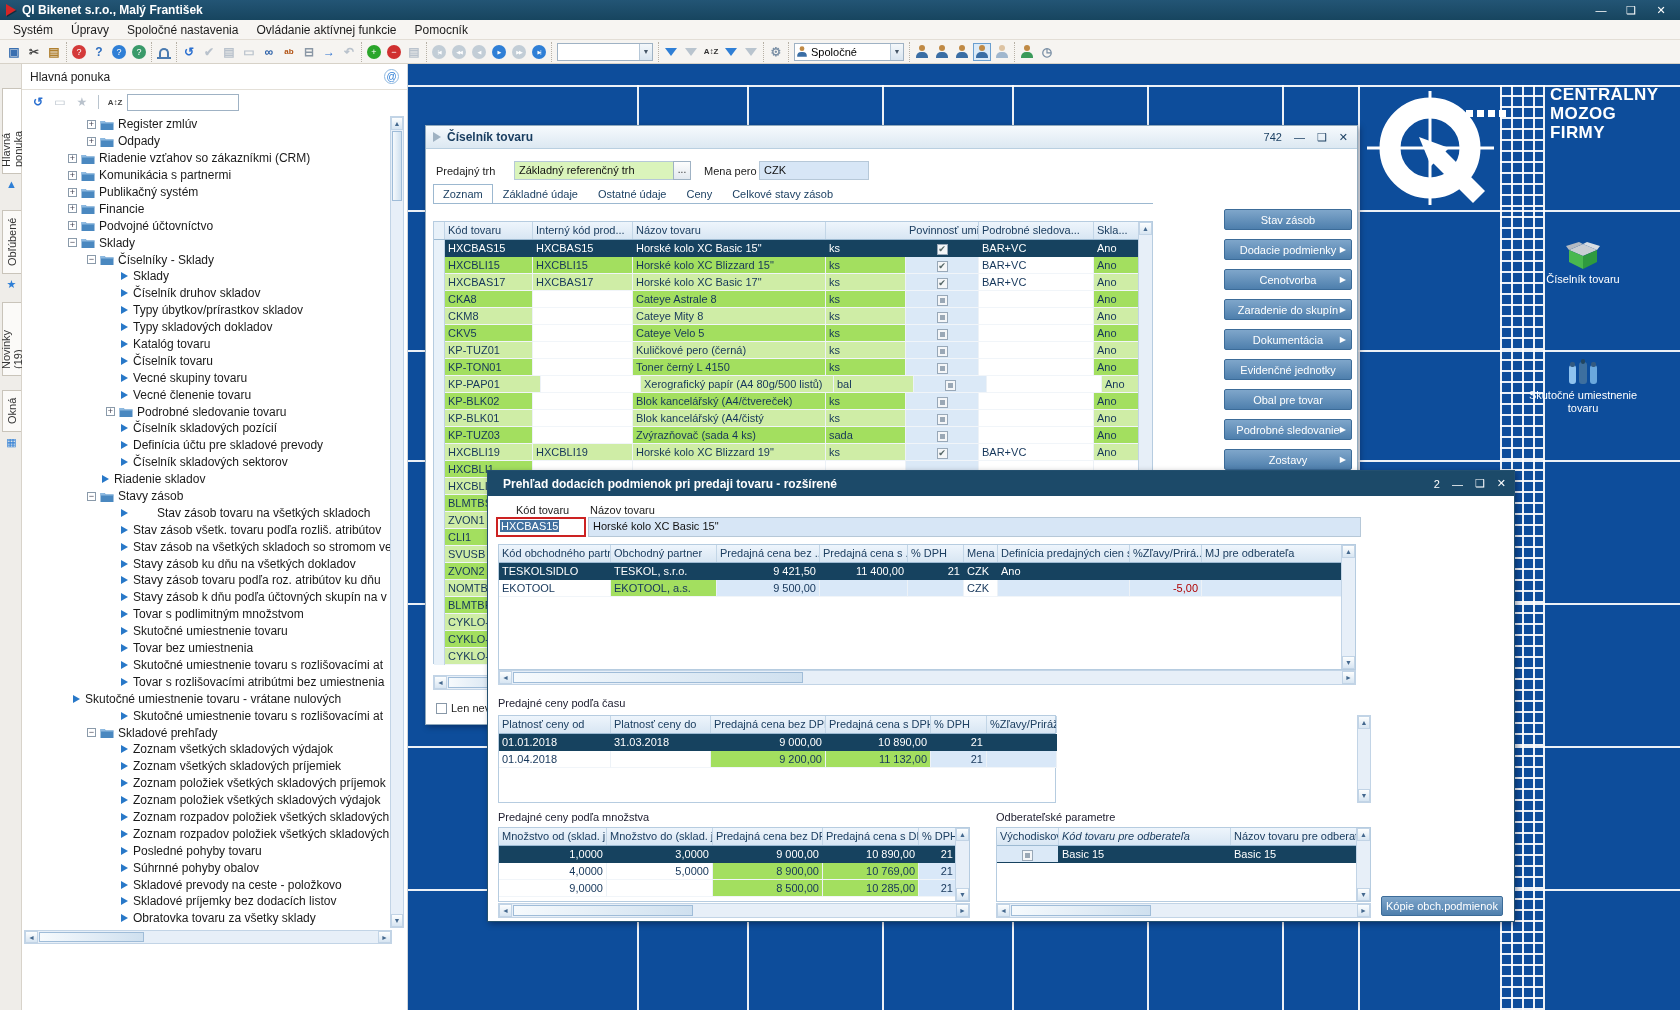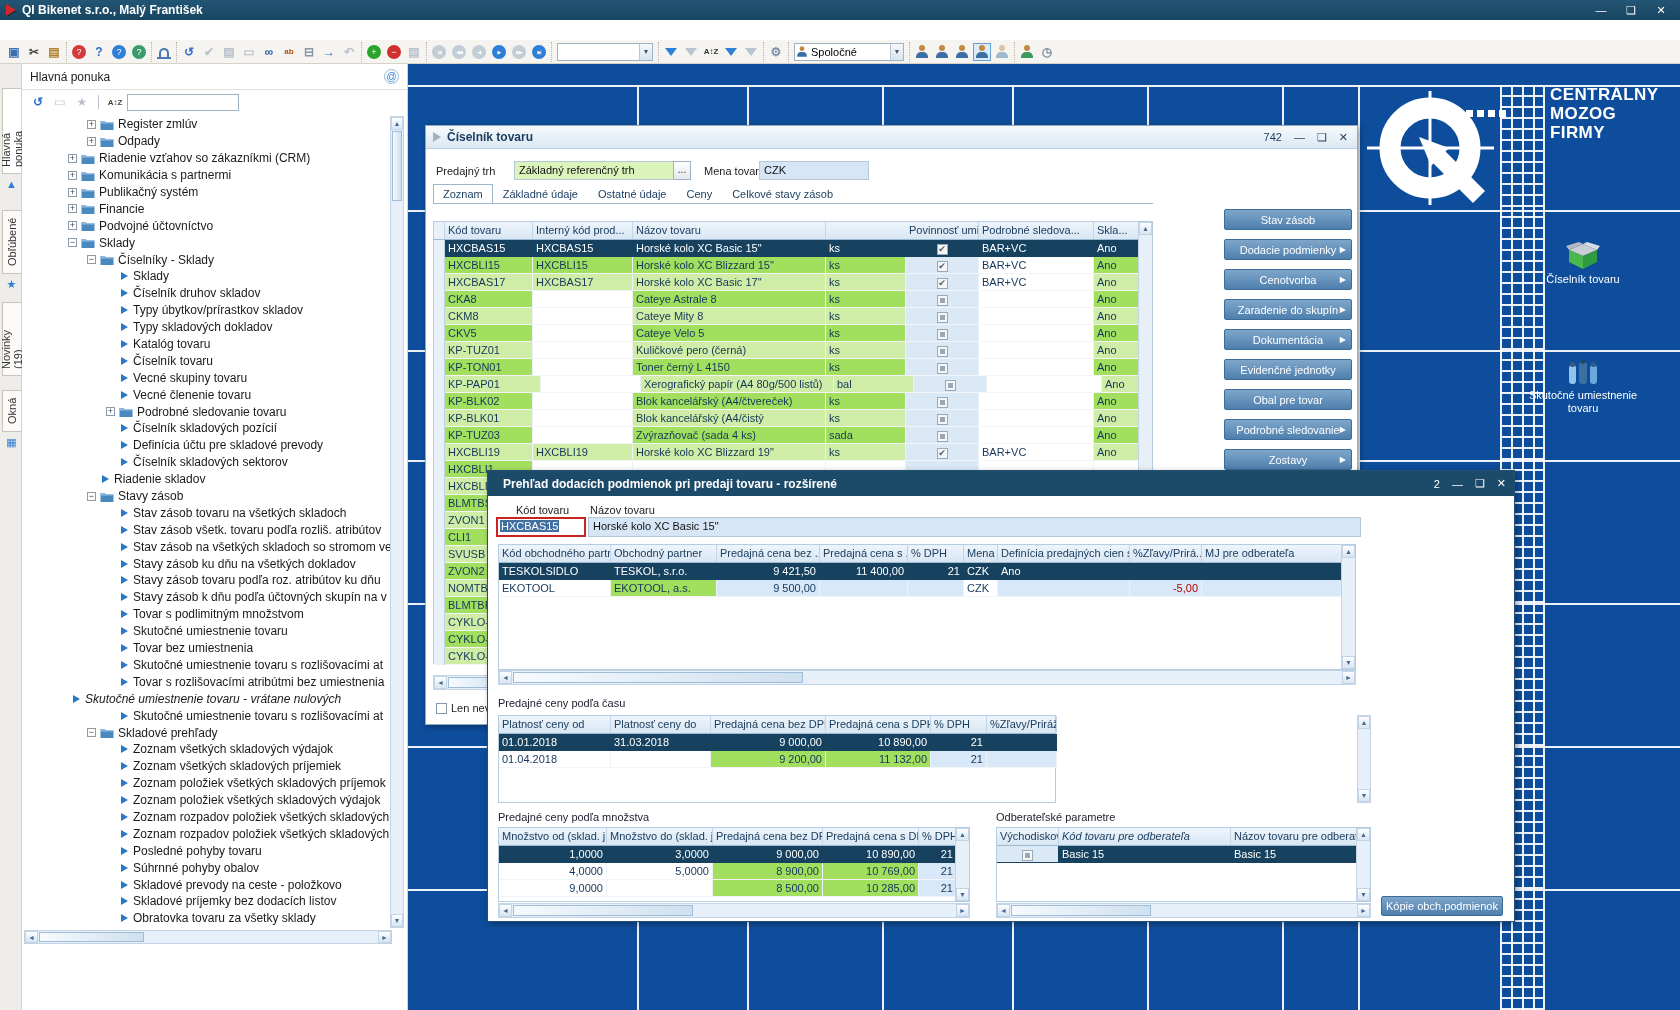--- a/index.html
+++ b/index.html
@@ -121,20 +121,27 @@
   <div class="titlebar">
     <span class="qlogo"></span>
     <span class="ttl">QI  Bikenet s.r.o., Malý František</span>
     <span class="wc">
       <span>—</span>
       <span>❑</span>
       <span>✕</span>
     </span>
   </div>
 
+  <div class="menubar">
+    <span>Systém</span>
+    <span>Úpravy</span>
+    <span>Spoločné nastavenia</span>
+    <span>Ovládanie aktívnej funkcie</span>
+    <span>Pomocník</span>
+  </div>
 
   <div class="toolbar">
     <div class="tbgrp">
         <span class="ti" style="color: rgb(58, 111, 176); font-weight: bold;">▣</span>
         <span class="ti" style="color: rgb(68, 68, 68); font-weight: bold;">✂</span>
         <span class="ti" style="color: rgb(176, 128, 48); font-weight: bold;">▤</span>
       </div>
     <div class="tbgrp">
         <span class="ti">
           <span class="circ" style="background: rgb(212, 58, 58); color: rgb(255, 255, 255);">?</span>
@@ -425,21 +432,21 @@
           <div class="trow2" style="padding-left: 65px;">
             <span class="expbox">−</span>
             <span style="display: flex;">
               <svg class="fico" viewBox="0 0 13 11">
                 <path d="M0 2 h4 l1.4 1.6 H13 V11 H0 Z" fill="#4a88c0"></path>
                 <path d="M0 2 h4 l1.4 1.6 H13 V4.4 H0 Z" fill="#8db9e0"></path>
               </svg>
             </span>
             <span>Stavy zásob</span>
           </div>
-          <div class="trow2" style="padding-left: 99px;">
+          <div class="trow2" style="padding-left: 99px; gap: 24px;">
             <span class="larrow"></span>
             <span>Stav zásob tovaru na všetkých skladoch</span>
           </div>
           <div class="trow2" style="padding-left: 99px;">
             <span class="larrow"></span>
             <span>Stav zásob všetk. tovaru podľa rozliš. atribútov</span>
           </div>
           <div class="trow2" style="padding-left: 99px;">
             <span class="larrow"></span>
             <span>Stav zásob na všetkých skladoch so stromom ve</span>
@@ -469,21 +476,21 @@
             <span>Tovar bez umiestnenia</span>
           </div>
           <div class="trow2" style="padding-left: 99px;">
             <span class="larrow"></span>
             <span>Skutočné umiestnenie tovaru s rozlišovacími at</span>
           </div>
           <div class="trow2" style="padding-left: 99px;">
             <span class="larrow"></span>
             <span>Tovar s rozlišovacími atribútmi bez umiestnenia</span>
           </div>
-          <div class="trow2" style="padding-left: 51px; font-style: italic;">
+          <div class="trow2" style="padding-left: 51px;">
             <span class="larrow"></span>
             <span>Skutočné umiestnenie tovaru - vrátane nulových</span>
           </div>
           <div class="trow2" style="padding-left: 99px;">
             <span class="larrow"></span>
             <span>Skutočné umiestnenie tovaru s rozlišovacími at</span>
           </div>
           <div class="trow2" style="padding-left: 65px;">
             <span class="expbox">−</span>
             <span style="display: flex;">
@@ -622,21 +629,21 @@
           <span>742</span>
           <span>—</span>
           <span>❑</span>
           <span>✕</span>
         </span>
       </div>
 
       <span class="flabel" style="left:10px;top:39px">Predajný trh</span>
       <div class="field f-green" style="left:88px;top:35px;width:160px">Základný referenčný trh</div>
       <div class="dots" style="left:247px;top:35px">...</div>
-      <span class="flabel" style="left:278px;top:39px">Mena tovar</span>
+      <span class="flabel" style="left:278px;top:39px">Mena pero</span>
       <div class="field f-blue" style="left:333px;top:35px;width:110px">CZK</div>
 
       <div class="wtabs" id="wtabs">
           <span class="wtab active">Zoznam</span>
           <span class="wtab">Základné údaje</span>
           <span class="wtab">Ostatné údaje</span>
           <span class="wtab">Ceny</span>
           <span class="wtab">Celkové stavy zásob</span>
         </div>
       <div class="tabline"></div>

